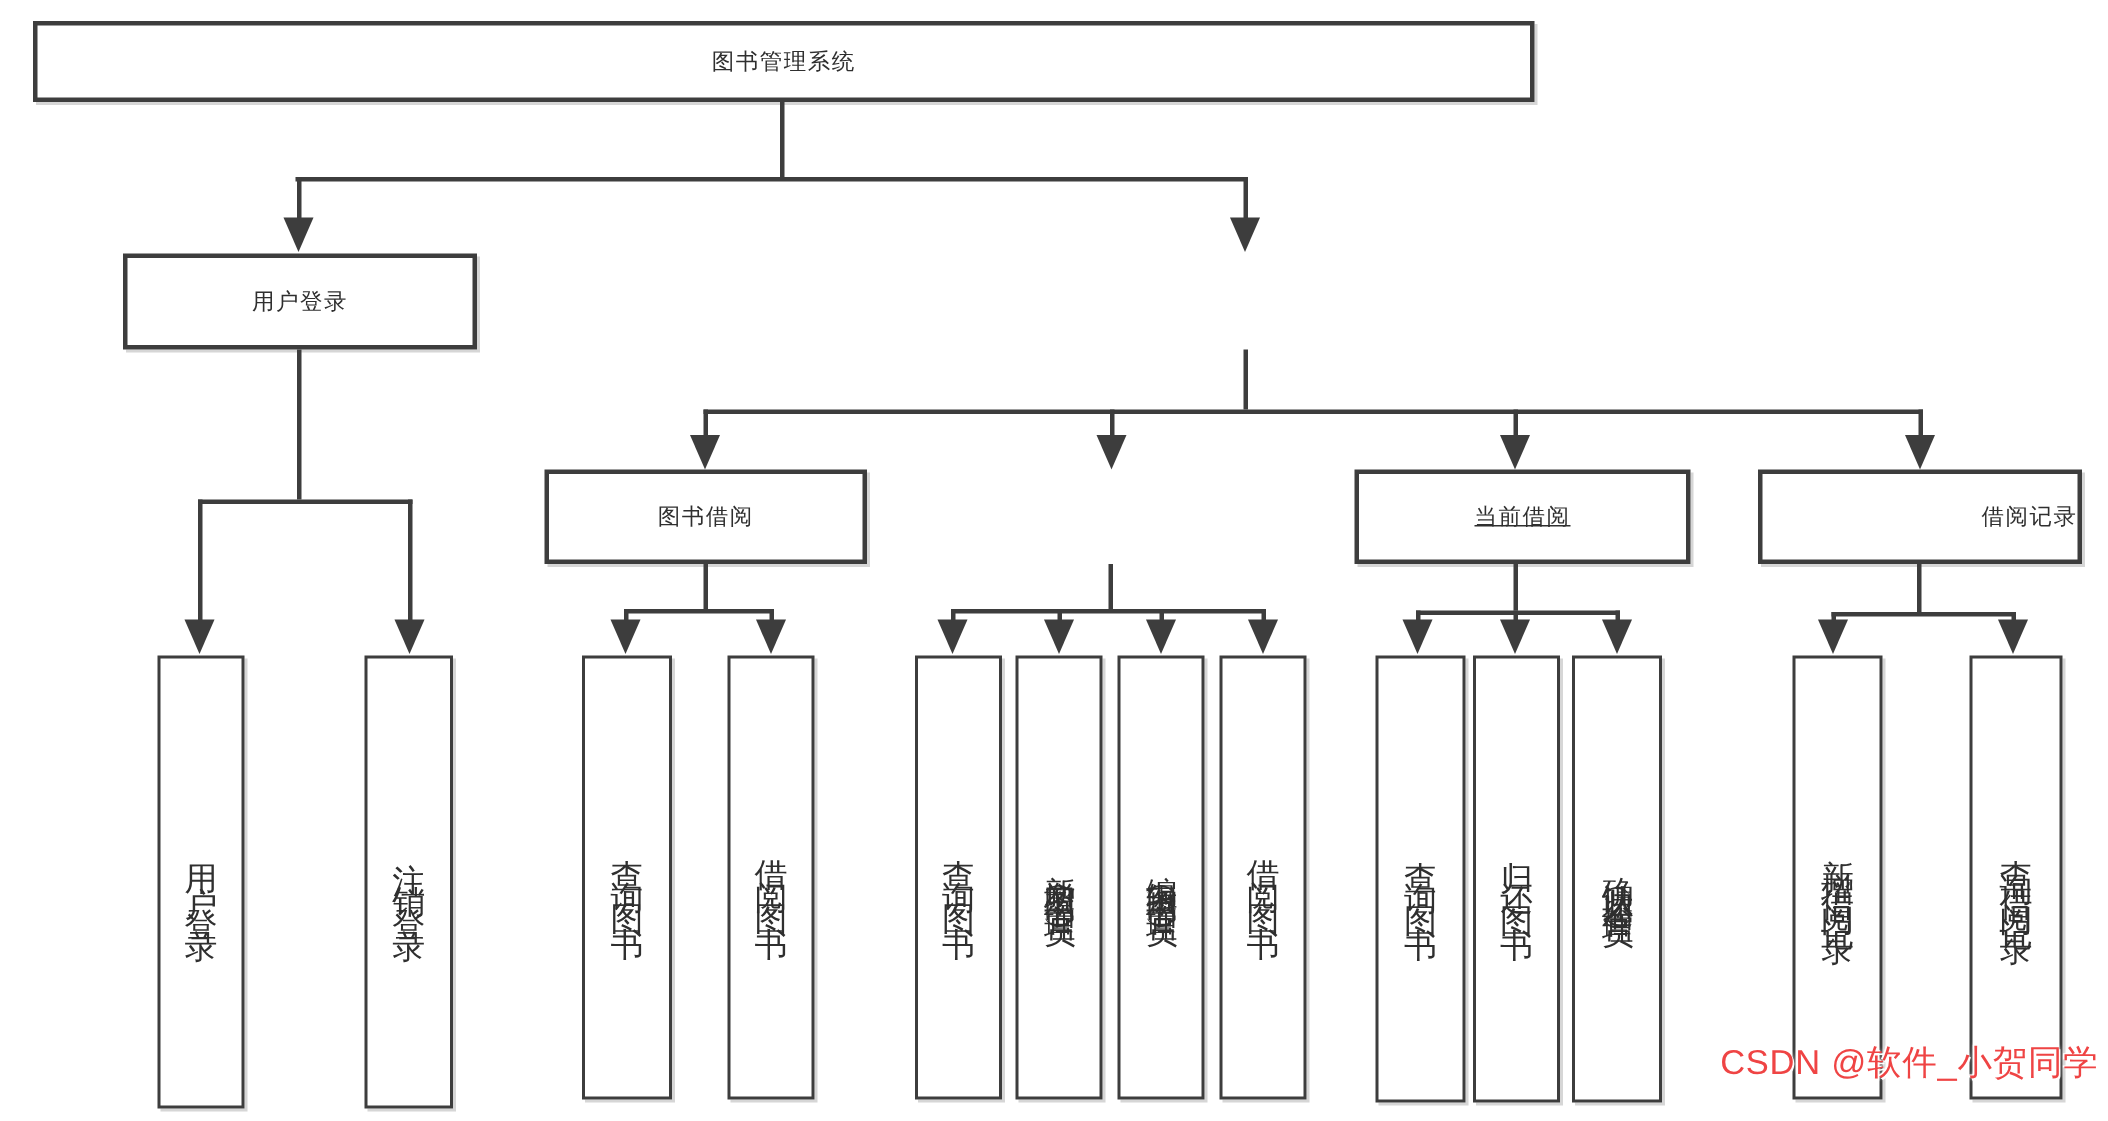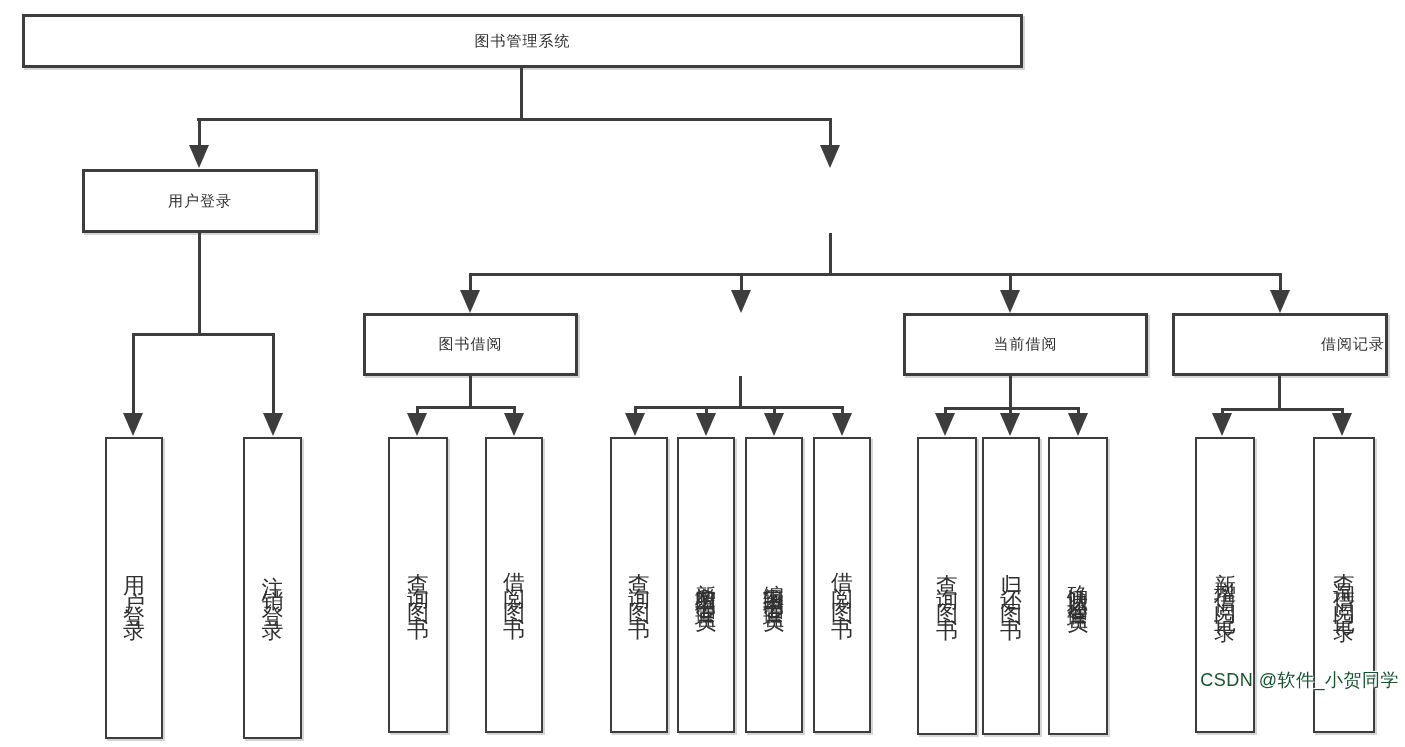--- a/index.html
+++ b/index.html
@@ -24,42 +24,42 @@
   .vt6{letter-spacing:10px;}
   .vt9{letter-spacing:4px;font-size:21px !important;}
   .vline{position:absolute;width:3px;background:#3d3d3d;}
   .hline{position:absolute;height:3px;background:#3d3d3d;}
   .arrow{
     position:absolute;width:0;height:0;
     border-left:10px solid transparent;border-right:10px solid transparent;
     border-top:23px solid #3d3d3d;
   }
   .watermark{
-    position:absolute;top:668px;right:6px;
-    font-size:18px;letter-spacing:0.5px;color:#14532d;
+    position:absolute;top:693px;right:6px;
+    font-size:23px;letter-spacing:0.5px;color:#ef4444;
     text-shadow:1px 1px 0 #ffffff,-1px -1px 0 #ffffff,0 0 3px #ffffff;
   }
 </style>
 </head>
 <body>
 
 <div class="stage">
 
   <div class="box hbox" style="left:22px;top:14px;width:1001px;height:54px;">
     <span>图书管理系统</span>
   </div>
 
   <div class="box hbox" style="left:82px;top:169px;width:236px;height:64px;">
     <span>用户登录</span>
   </div>
 
   <div class="box hbox" style="left:363px;top:313px;width:215px;height:63px;">
     <span>图书借阅</span>
   </div>
-  <div class="box hbox" style="left:903px;top:313px;width:245px;height:63px;">
+  <div class="box hbox" style="left:903px;top:313px;width:224px;height:63px;text-decoration:underline;">
     <span>当前借阅</span>
   </div>
   <div class="box hbox" style="left:1172px;top:313px;width:216px;height:63px;justify-content:flex-end;">
     <span>借阅记录</span>
   </div>
 
   <div class="box vbox" style="left:105px;top:437px;width:58px;height:302px;">
     <span class="vt vt4">用户登录</span>
   </div>
   <div class="box vbox" style="left:243px;top:437px;width:59px;height:302px;">

